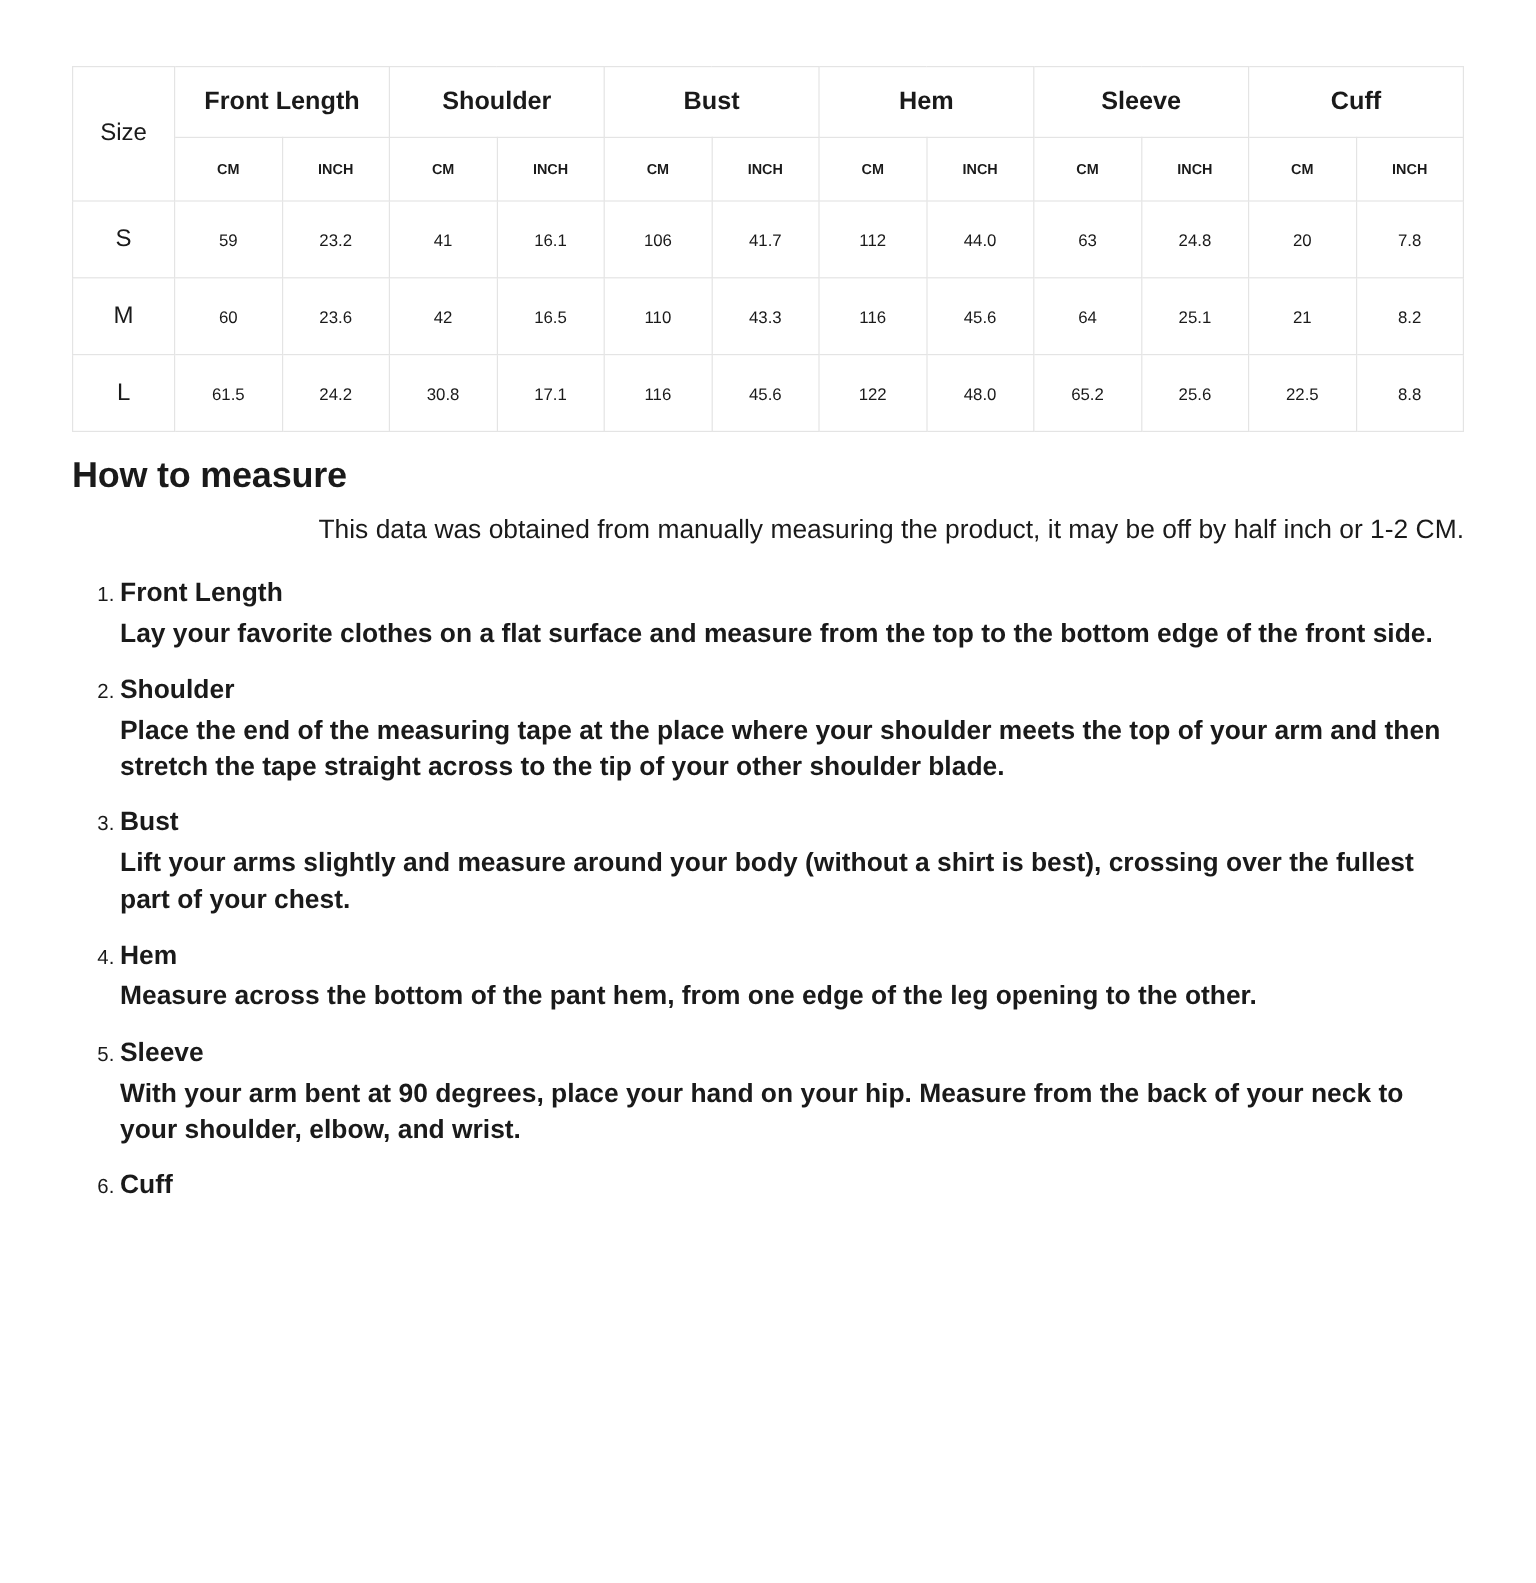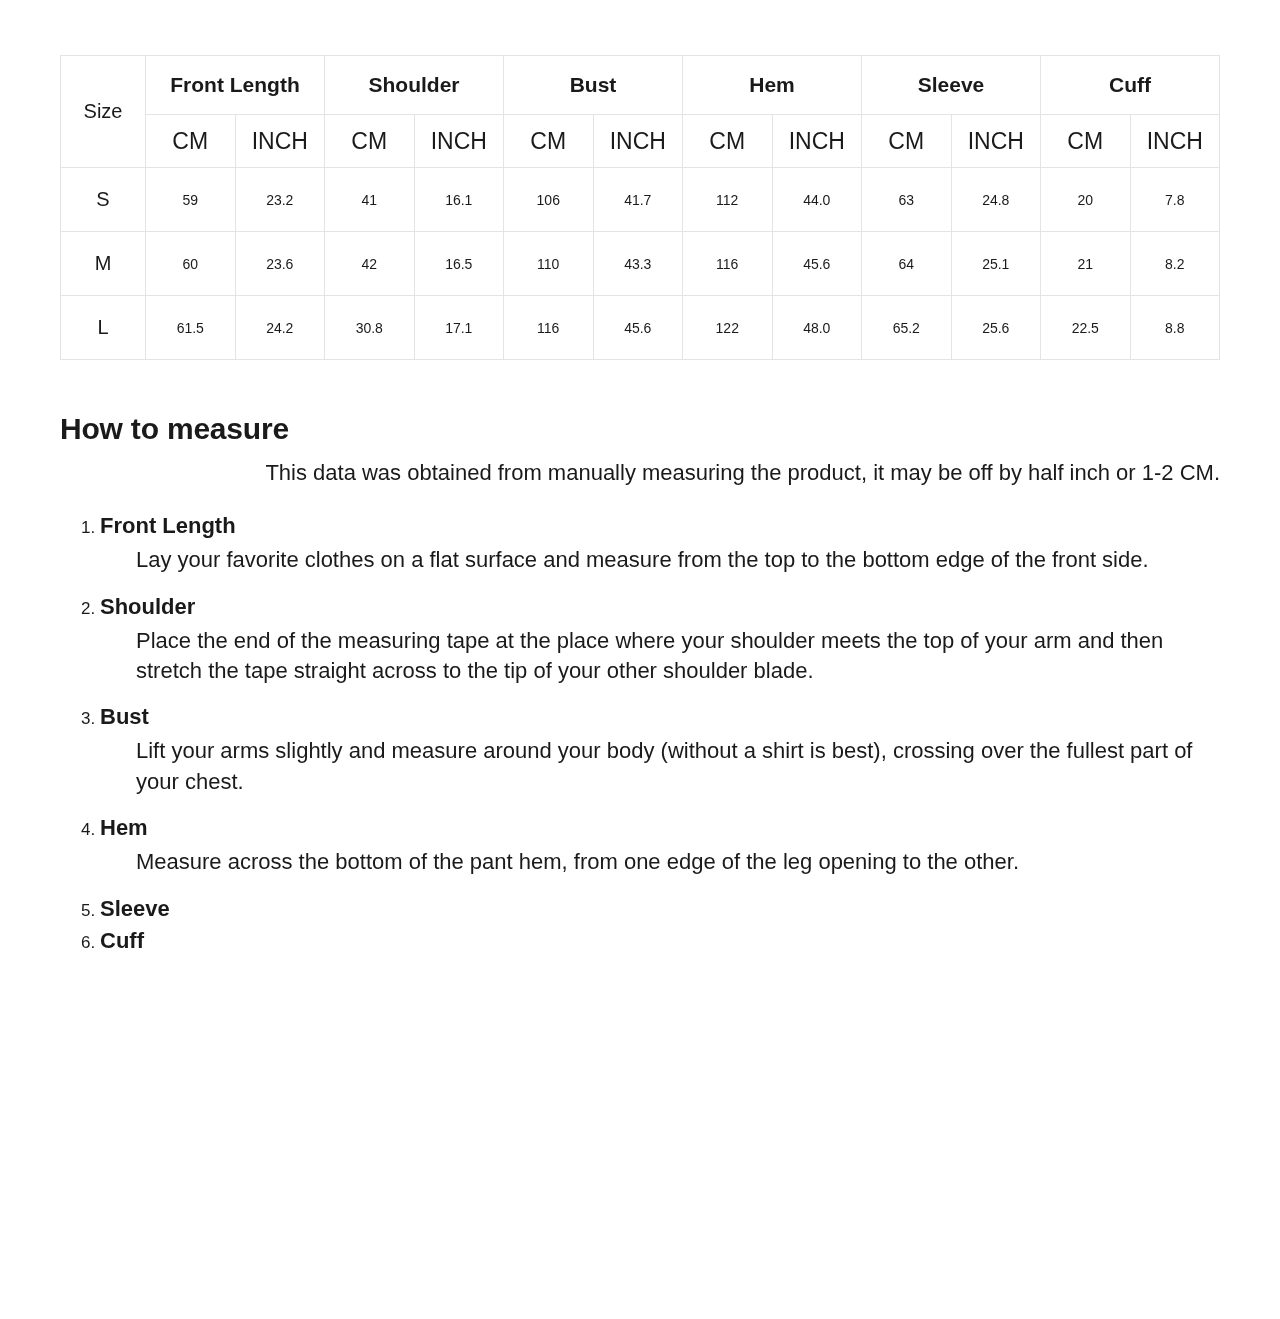--- a/index.html
+++ b/index.html
@@ -39,36 +39,36 @@
     font-weight: bold;
     font-size: 21px;
   }
   table.size-chart th.size-head {
     font-weight: normal;
     font-size: 20px;
     width: 84px;
   }
   table.size-chart th.unit-head {
     height: 52px;
-    font-weight: normal;
-    font-size: 23px;
+    font-weight: bold;
+    font-size: 12px;
   }
   table.size-chart td {
     height: 63px;
     font-size: 14px;
   }
   table.size-chart td.size-cell {
     font-size: 20px;
   }
 
   
   h2.section-title {
     font-size: 30px;
     font-weight: bold;
-    margin: 52px 0 12px 0;
+    margin: 20px 0 12px 0;
     letter-spacing: -0.2px;
   }
   p.intro {
     font-size: 22px;
     line-height: 1.38;
     margin: 0 0 25px 0;
     max-width: 1160px;
     text-align: right;
   }
   ol.measure-list {
@@ -80,26 +80,25 @@
     margin-bottom: 6px;
   }
   ol.measure-list > li .item-title {
     font-size: 22px;
     font-weight: bold;
     display: block;
     margin-bottom: 6px;
   }
   ol.measure-list > li .item-body {
     font-size: 22px;
-    font-weight: normal;
+    font-weight: bold;
     line-height: 1.38;
     display: block;
     margin-bottom: 18px;
     max-width: 1120px;
-    margin-left: 36px;
   }
 </style>
 </head>
 <body>
 
 <div class="page">
 
   <table class="size-chart">
     <thead>
       <tr>
@@ -191,19 +190,20 @@
     <li>
       <span class="item-title">Bust</span>
       <span class="item-body">Lift your arms slightly and measure around your body (without a shirt is best), crossing over the fullest part of your chest.</span>
     </li>
     <li>
       <span class="item-title">Hem</span>
       <span class="item-body">Measure across the bottom of the pant hem, from one edge of the leg opening to the other.</span>
     </li>
     <li>
       <span class="item-title">Sleeve</span>
+      <span class="item-body">With your arm bent at 90 degrees, place your hand on your hip. Measure from the back of your neck to your shoulder, elbow, and wrist.</span>
     </li>
     <li>
       <span class="item-title">Cuff</span>
     </li>
   </ol>
 
 </div>
 
 </body></html>

